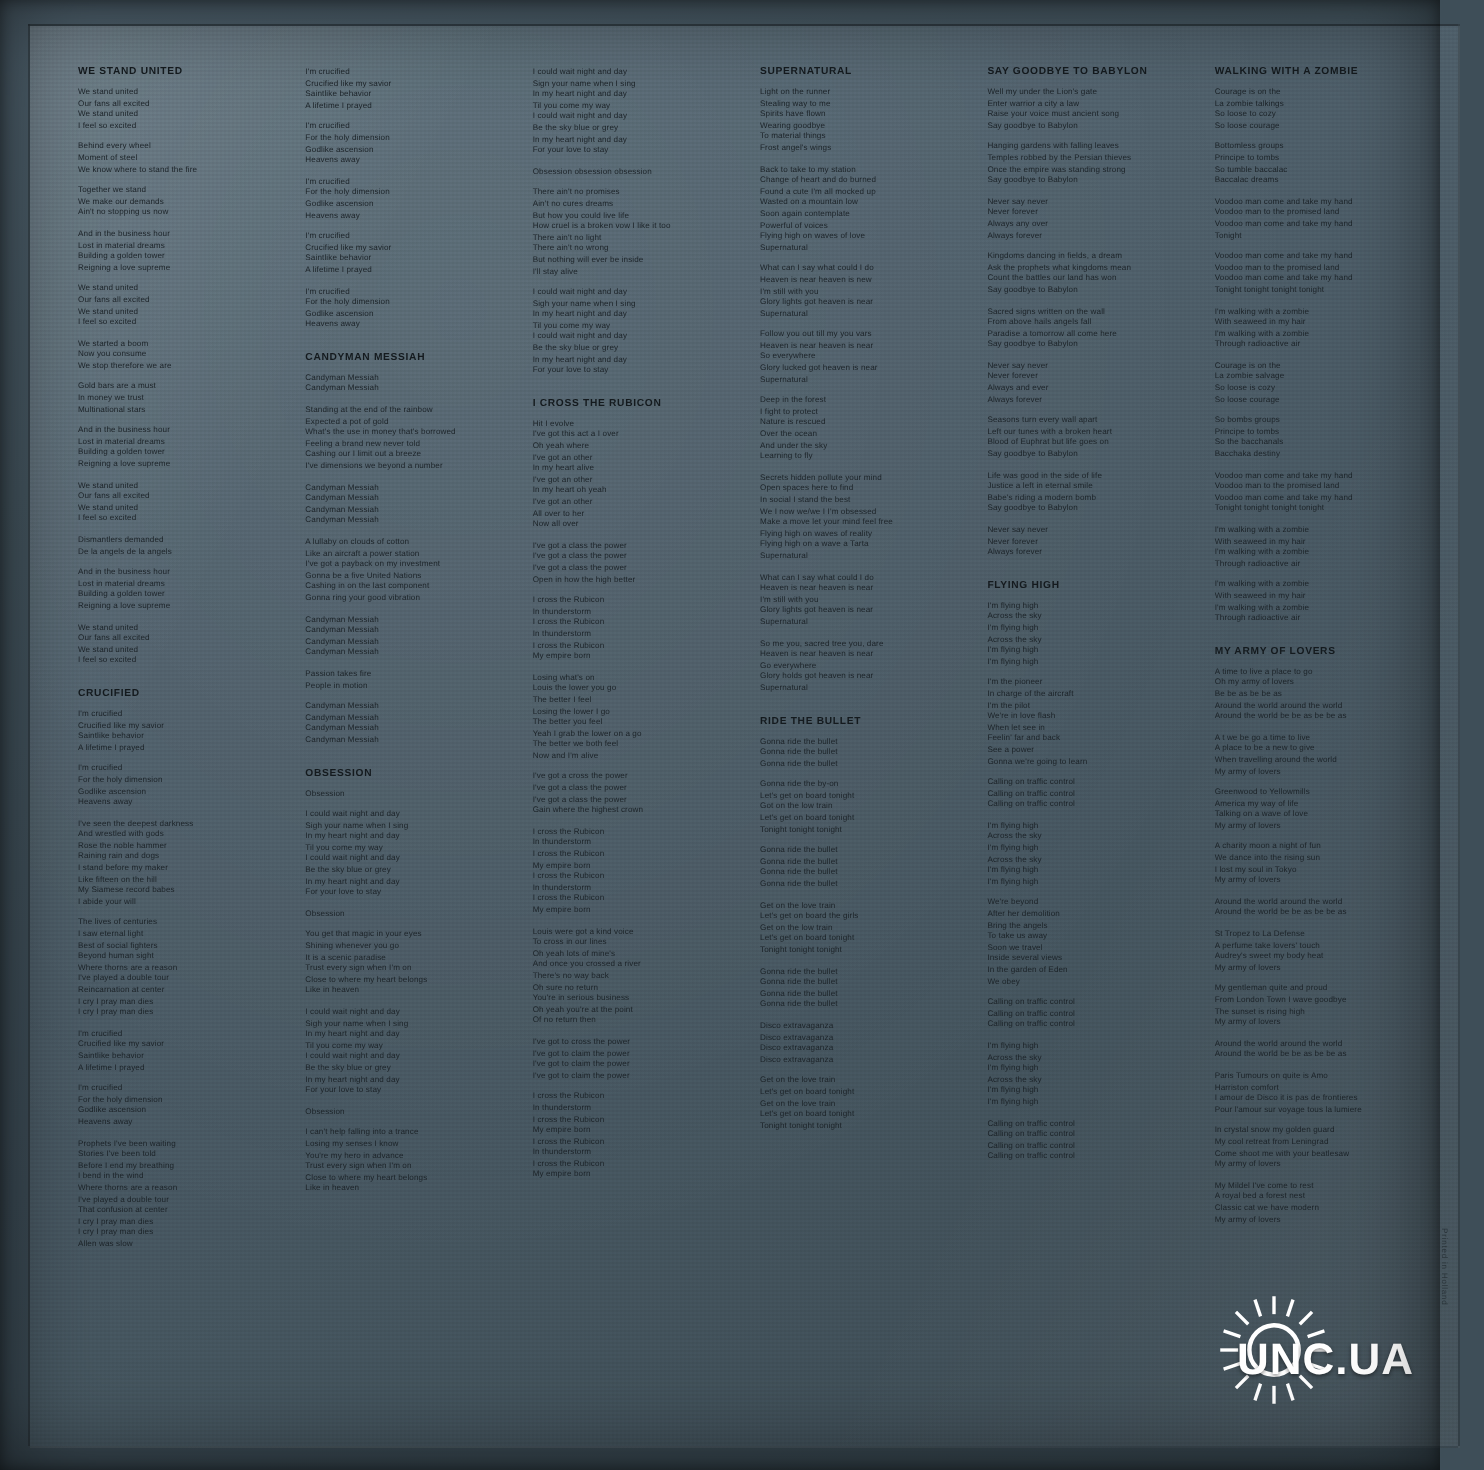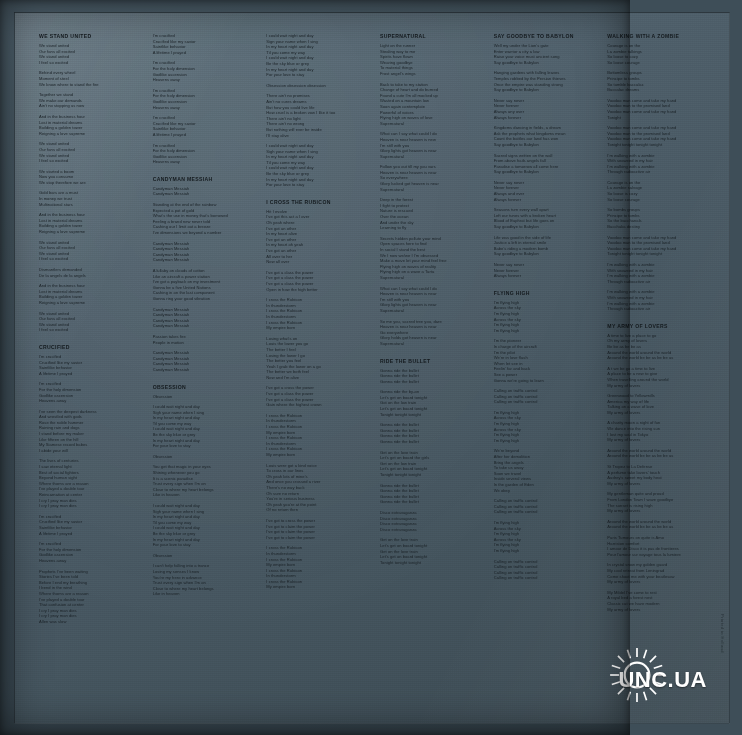--- a/index.html
+++ b/index.html
@@ -4,21 +4,21 @@
 <style>
   html,body{margin:0;padding:0;}
   body{
     width:742px;height:735px;
     background:#3e4e58;
     font-family:"Liberation Sans", sans-serif;
     overflow:hidden;
   }
   
   .sleeve{
-    position:absolute;left:0;top:0;width:630px;height:735px;
+    position:absolute;left:0;top:0;width:720px;height:735px;
     background:
       linear-gradient(160deg,#4d5f6b 0%,#44555f 25%,#3b4a54 60%,#334149 100%);
   }
   .sleeve:after{
     content:"";position:absolute;inset:0;
     box-shadow:inset 0 0 46px rgba(0,0,0,.55), inset 0 0 8px rgba(0,0,0,.5);
     pointer-events:none;
   }
   .inner{
     position:absolute;left:14px;top:12px;width:714px;height:710px;

